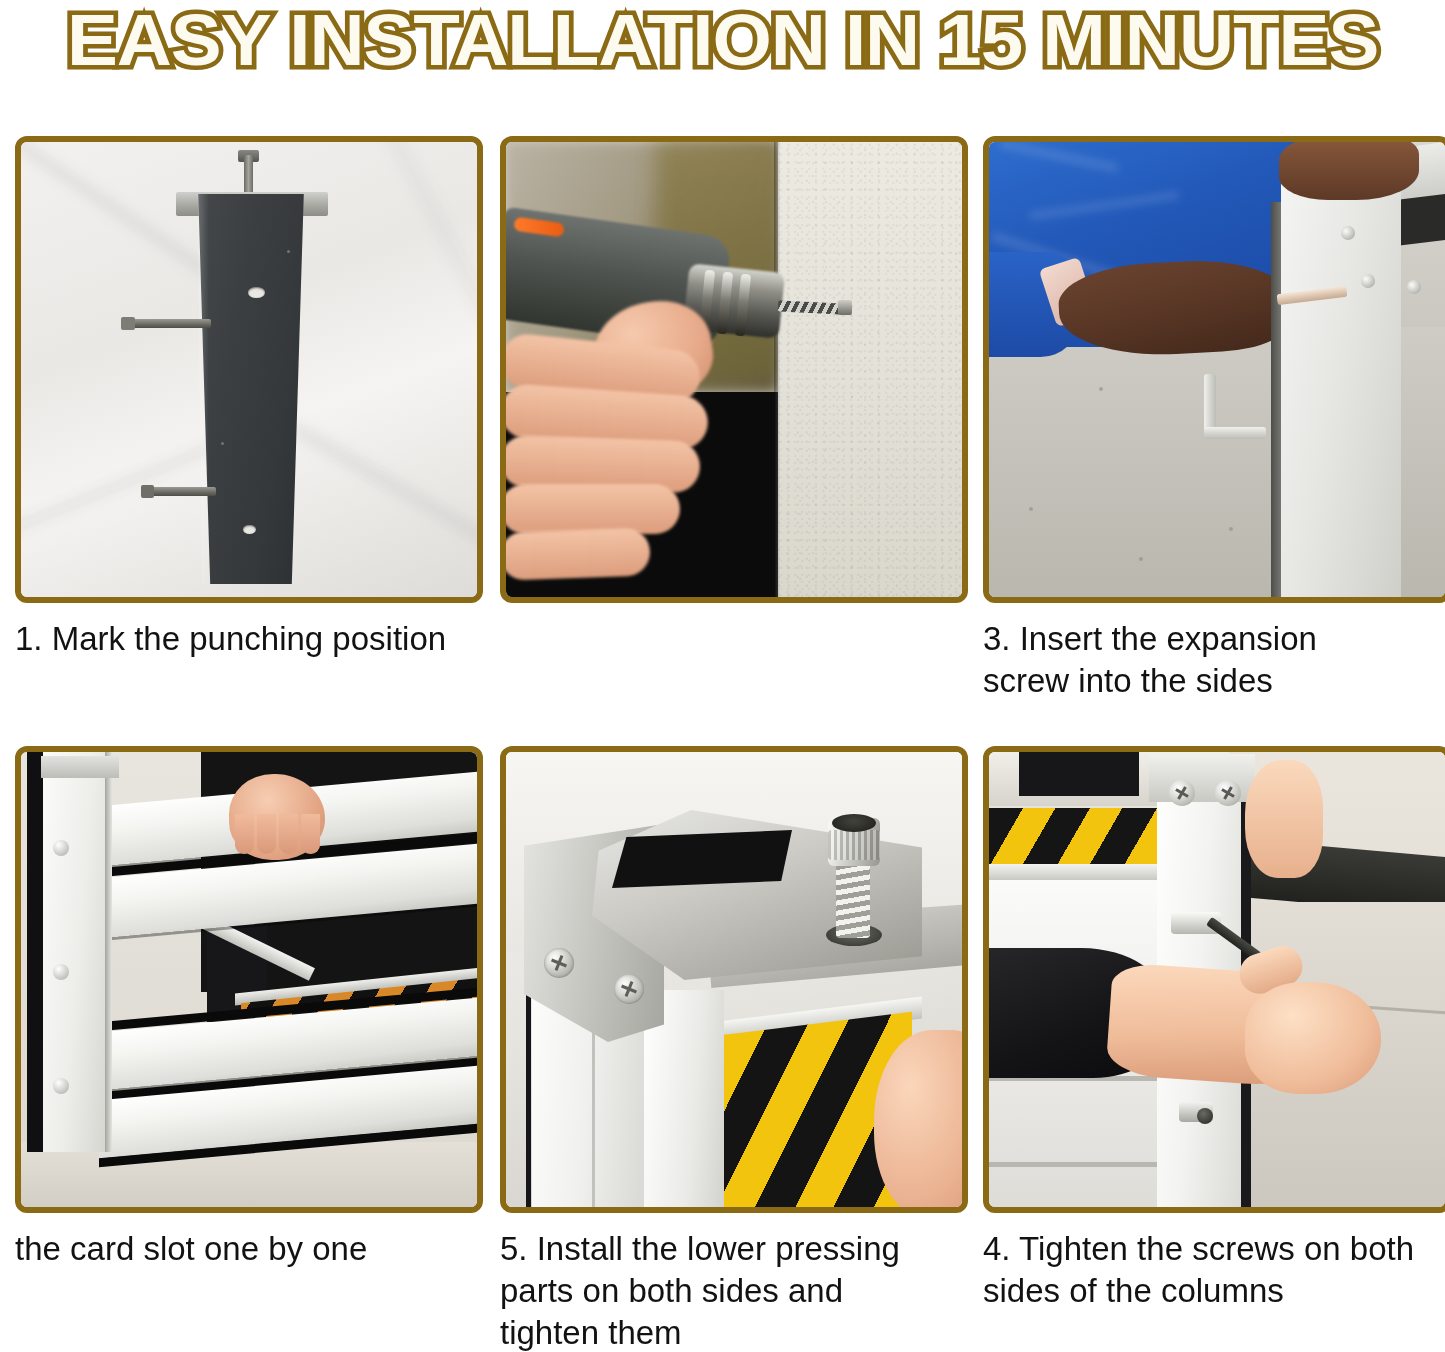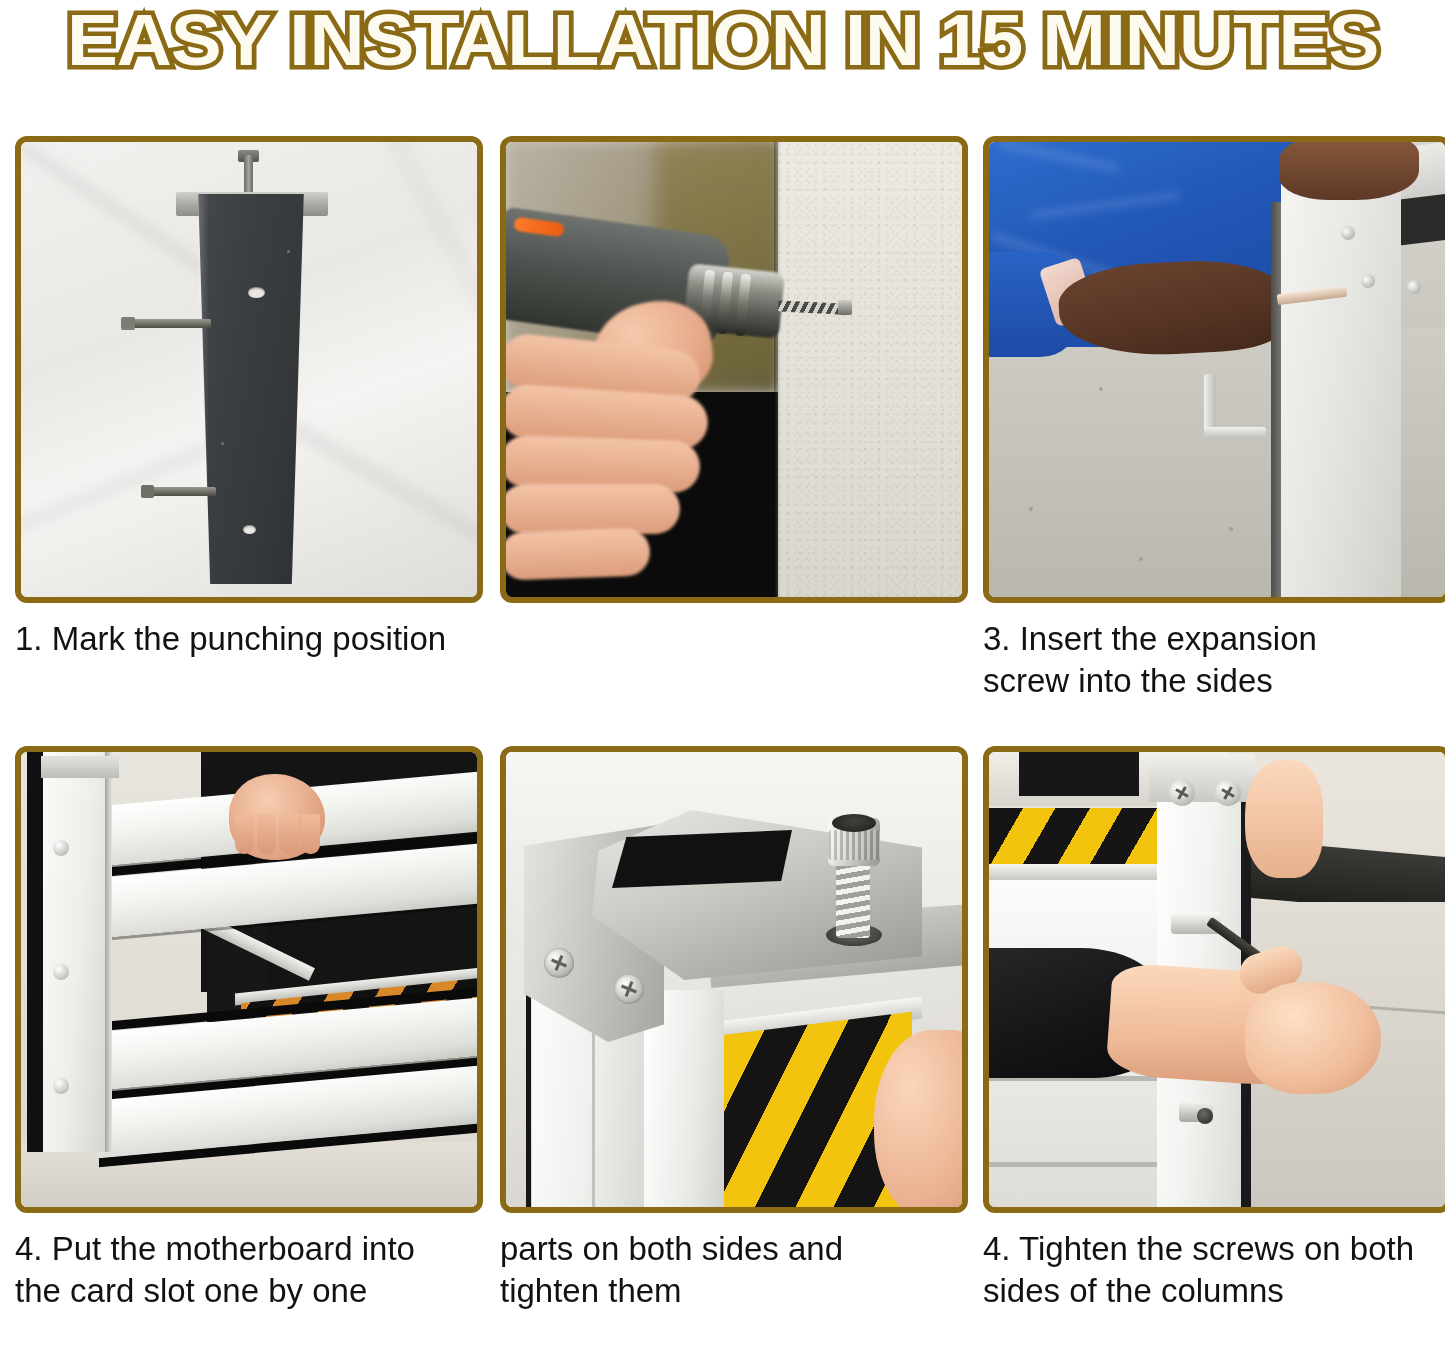--- a/index.html
+++ b/index.html
@@ -479,21 +479,20 @@
         <div class="pscr ps2"></div>
         <div class="pscr ps3"></div>
         <div class="hand"></div>
         <div class="hand-f hf1"></div>
         <div class="hand-f hf2"></div>
         <div class="hand-f hf3"></div>
         <div class="hand-f hf4"></div>
       </div>
     </div>
     <div class="caption">
-      <span class="ln">4. Put the motherboard into</span>
       <span class="ln">the card slot one by one</span>
     </div>
   </div>
 
   <div class="cell c2 r2">
     <div class="frame">
       <div class="photo p5">
         <div class="wallbg"></div>
         <div class="sb-rail"></div>
         <div class="stripeboard"></div>
@@ -509,20 +508,21 @@
         <div class="topplate"></div>
         <div class="slot"></div>
         <div class="boltsocket"></div>
         <div class="bolt-thread"></div>
         <div class="bolt-head"></div>
         <div class="bolt-knurl"></div>
         <div class="bolt-top"></div>
       </div>
     </div>
     <div class="caption">
+      <span class="ln">5. Install the lower pressing</span>
       <span class="ln">parts on both sides and</span>
       <span class="ln">tighten them</span>
     </div>
   </div>
 
   <div class="cell c3 r2">
     <div class="frame">
       <div class="photo p6">
         <div class="wall"></div>
         <div class="skirt"></div>

